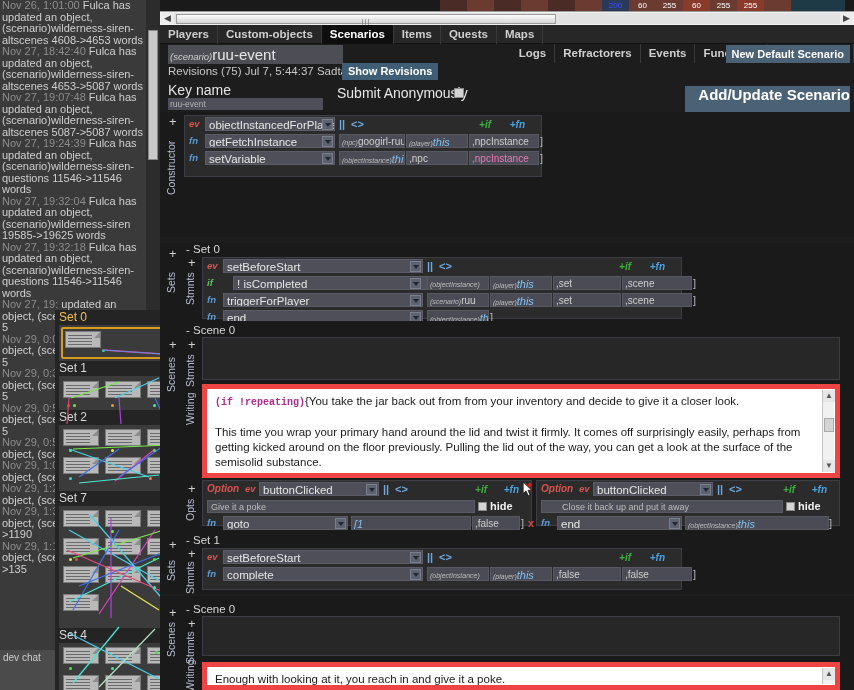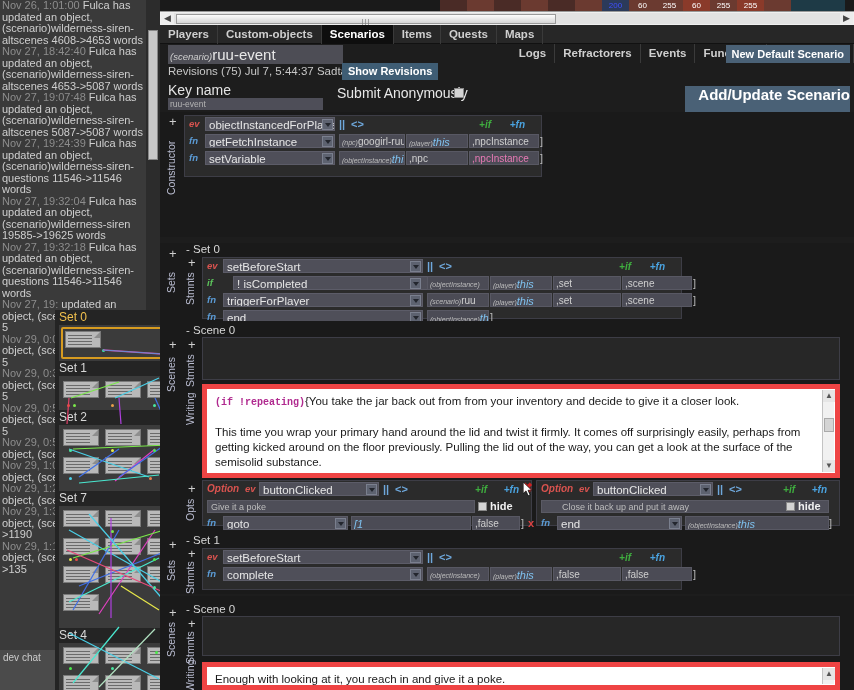--- a/index.html
+++ b/index.html
@@ -497,21 +497,21 @@
             <span class="kw opt" style="left: 2px;">Option</span>
             <span class="kw ev" style="left: 40px;">ev</span>
             <div class="namefield" style="left: 54px; width: 120px;">buttonClicked</div>
             <div class="caret" style="left: 161px; top: 2px;"></div>
             <span class="pause" style="left: 178px; top: 1px;">||</span>
             <span class="angle" style="left: 190px; top: 1px;">&lt;&gt;</span>
             <span class="plusif" style="right: 42px; top: 2px;">+if</span>
             <span class="plusfn" style="right: 10px; top: 2px;">+fn</span>
           </div>
           <div class="row">
-            <div class="optTitle" style="left: 2px; top: 1px; width: 288px; padding-left: 20px;">Close it back up and put it away</div>
+            <div class="optTitle" style="left: 2px; top: 1px; width: 242px; padding-left: 20px;">Close it back up and put it away</div>
             <div class="hideChk" style="left: 247px; top: 3px;"></div>
             <span class="hideTxt" style="left: 259px; top: 1px;">hide</span>
           </div>
           <div class="row">
             <span class="kw fn">fn</span>
             <div class="namefield" style="left: 18px; width: 125px;">end</div>
             <div class="caret" style="left: 130px; top: 2px;"></div>
             <div class="arg" style="left: 146px; width: 144px;"><span class="tag">(objectInstance)</span><span class="blu">this</span></div>
             <span class="brk" style="left: 290px; top: 1px;">]</span>
           </div>

